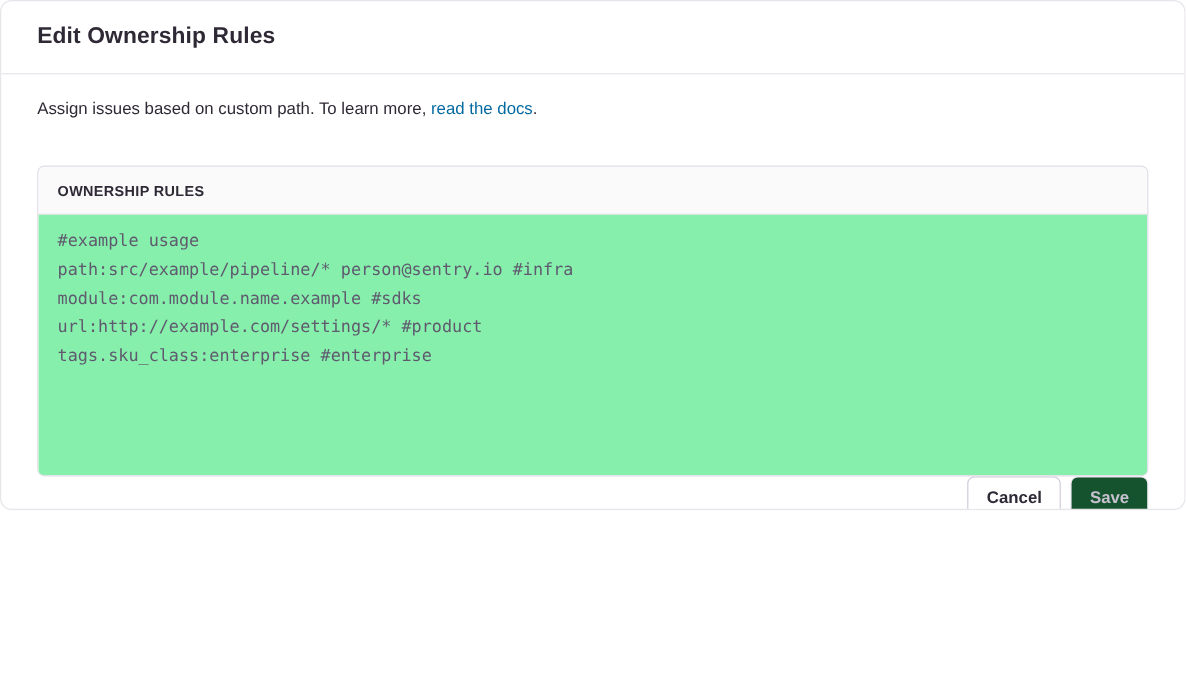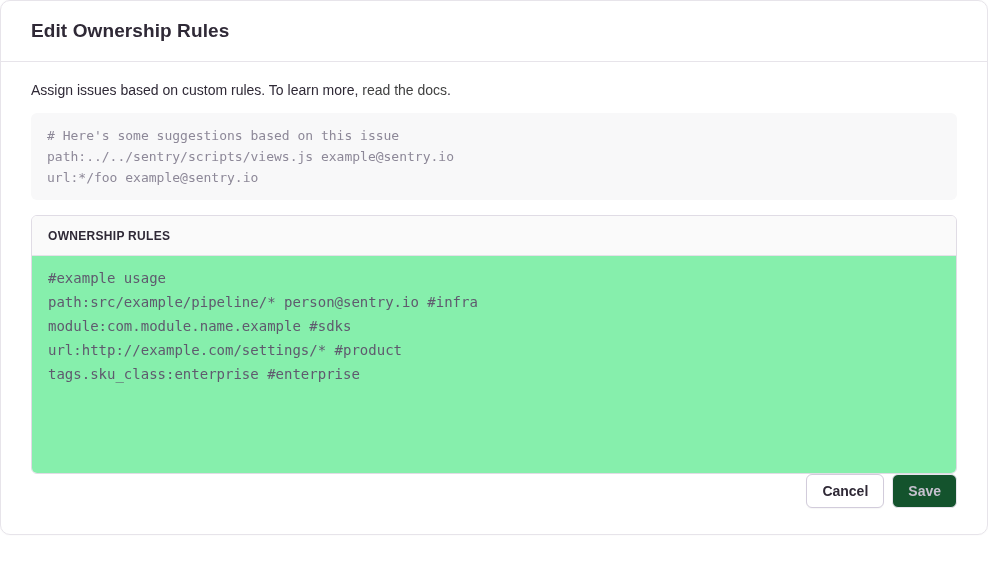--- a/index.html
+++ b/index.html
@@ -4,21 +4,21 @@
 <style>
   * { box-sizing: border-box; }
   html, body { margin: 0; padding: 0; background: #ffffff; }
   body {
     font-family: "Liberation Sans", sans-serif;
     width: 988px;
     height: 575px;
   }
   .modal {
     width: 988px;
-    height: 535px;
+    height: 425px;
     background: #ffffff;
     border: 1px solid #e7e4ea;
     border-radius: 10px;
     overflow: hidden;
     display: flex;
     flex-direction: column;
     box-shadow: 0 0 0 1px rgba(0,0,0,0.01);
   }
   .modal-header {
     flex: 0 0 61px;
@@ -36,38 +36,38 @@
   .modal-body {
     flex: 1 1 auto;
     padding: 18px 30px 0 30px;
   }
   .description {
     font-size: 14px;
     color: #2f2936;
     line-height: 20px;
   }
   .description a {
-    color: #404040;
+    color: #0369a1;
     text-decoration: none;
     cursor: pointer;
   }
   .suggestions-block {
     margin: 13px 0 0 0;
     background: #f8f8f9;
     border-radius: 6px;
     padding: 12px 16px;
     font-family: "DejaVu Sans Mono", "Liberation Mono", monospace;
     font-size: 13px;
     line-height: 21px;
     color: #8d8898;
     white-space: pre;
     overflow: hidden;
   }
   .rules-panel {
-    margin-top: 15px;
+    margin-top: 38px;
     border: 1px solid #e0dce5;
     border-radius: 6px;
     overflow: hidden;
     background: #ffffff;
   }
   .rules-panel-header {
     height: 40px;
     background: #fafafa;
     border-bottom: 1px solid #e4e1e8;
     display: flex;
@@ -135,27 +135,24 @@
 
 <div class="modal">
 
   <div class="modal-header">
     <span class="modal-title">Edit Ownership Rules</span>
   </div>
 
   <div class="modal-body">
 
     <div class="description">
-      <span>Assign issues based on custom rules. To learn more,</span>
+      <span>Assign issues based on custom path. To learn more,</span>
       <a>read the docs</a><span>.</span>
     </div>
 
-    <pre class="suggestions-block"># Here's some suggestions based on this issue
-path:../../sentry/scripts/views.js example@sentry.io
-url:*/foo example@sentry.io</pre>
 
     <div class="rules-panel">
       <div class="rules-panel-header">
         <span class="rules-panel-header-label">OWNERSHIP RULES</span>
       </div>
       <textarea class="rules-textarea" spellcheck="false" style="">#example usage
 path:src/example/pipeline/* person@sentry.io #infra
 module:com.module.name.example #sdks
 url:http://example.com/settings/* #product
 tags.sku_class:enterprise #enterprise</textarea>

